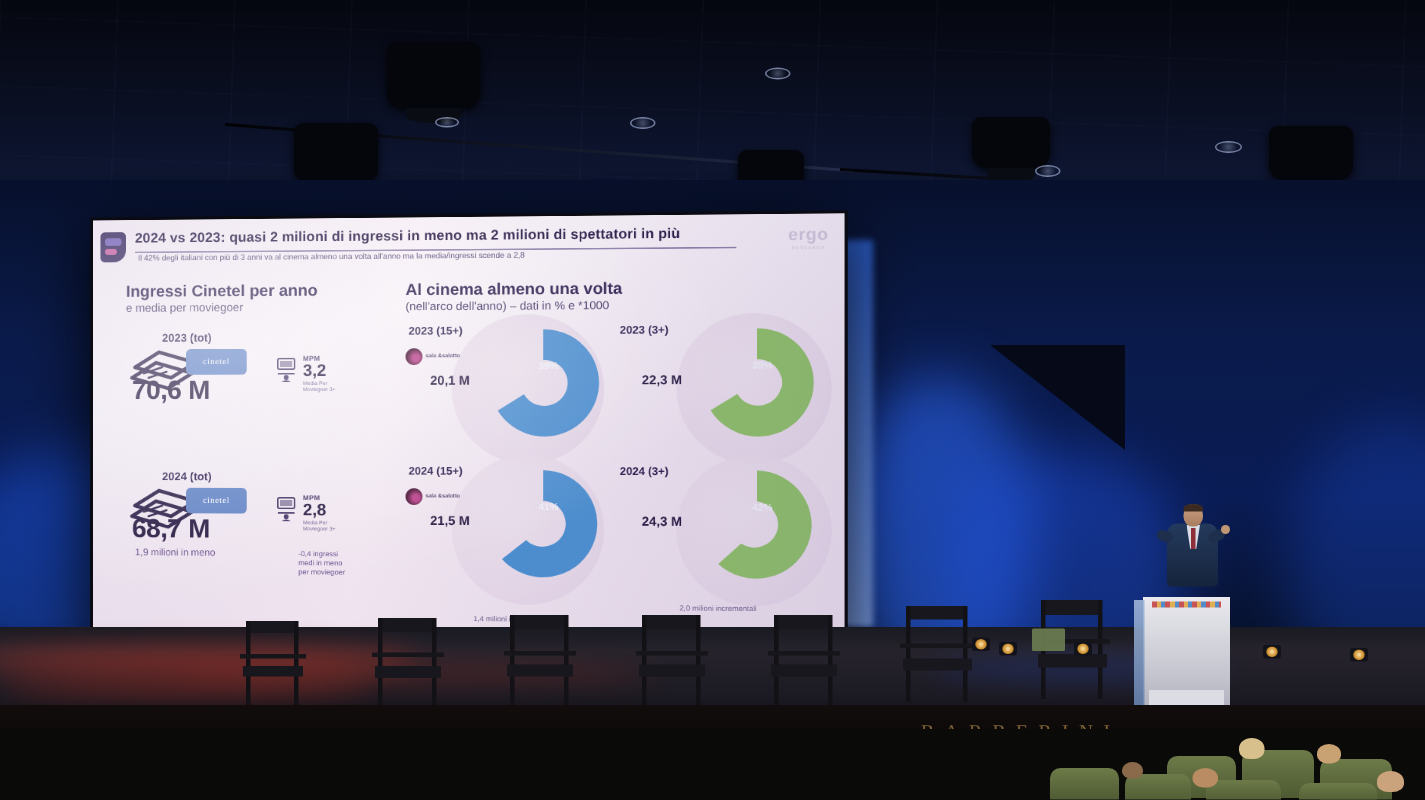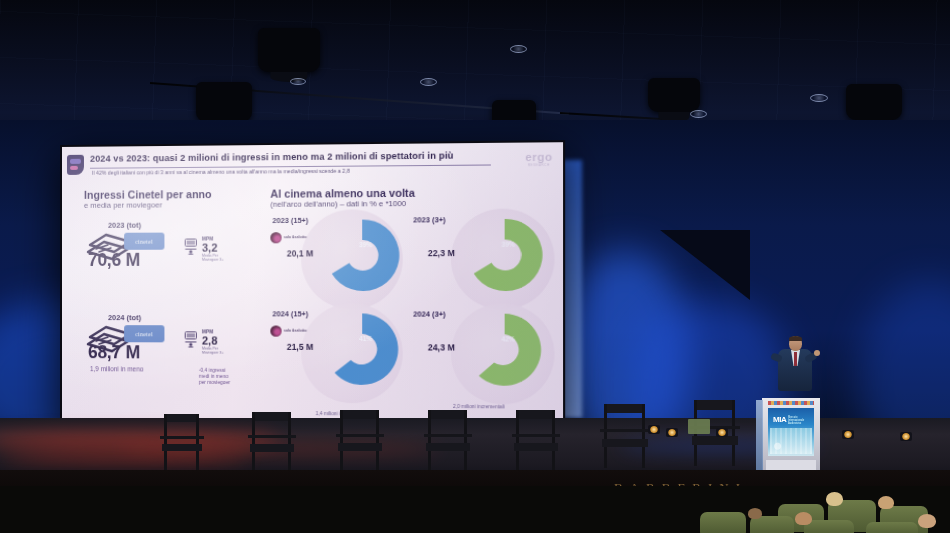--- a/index.html
+++ b/index.html
@@ -398,25 +398,20 @@
     <div class="sp-head"></div>
     <div class="sp-hair"></div>
     <div class="sp-armR"></div>
     <div class="sp-handR"></div>
     <div class="sp-armL"></div>
   </div>
 
   <div class="podium">
     <div class="sideL"></div>
     <div class="topbar"></div>
-    <div class="sign">
-      <div class="mia">MIA</div>
-      <div class="sub">Mercato Internazionale Audiovisivo</div>
-      <div class="city"></div>
-    </div>
     <div class="base"></div>
   </div>
 
   <div class="fascia"></div>
   <div class="barberini" style="left:614px;top:480px;">BARBERINI</div>
   <div class="barberini" style="left:96px;top:508px;font-size:15px;letter-spacing:9px;">BARBERINI</div>
 
   <div class="aud">
     <div class="seatr" style="left:778px;top:18px;width:46px;height:28px;"></div>
     <div class="seatr" style="left:828px;top:14px;width:48px;height:32px;"></div>

